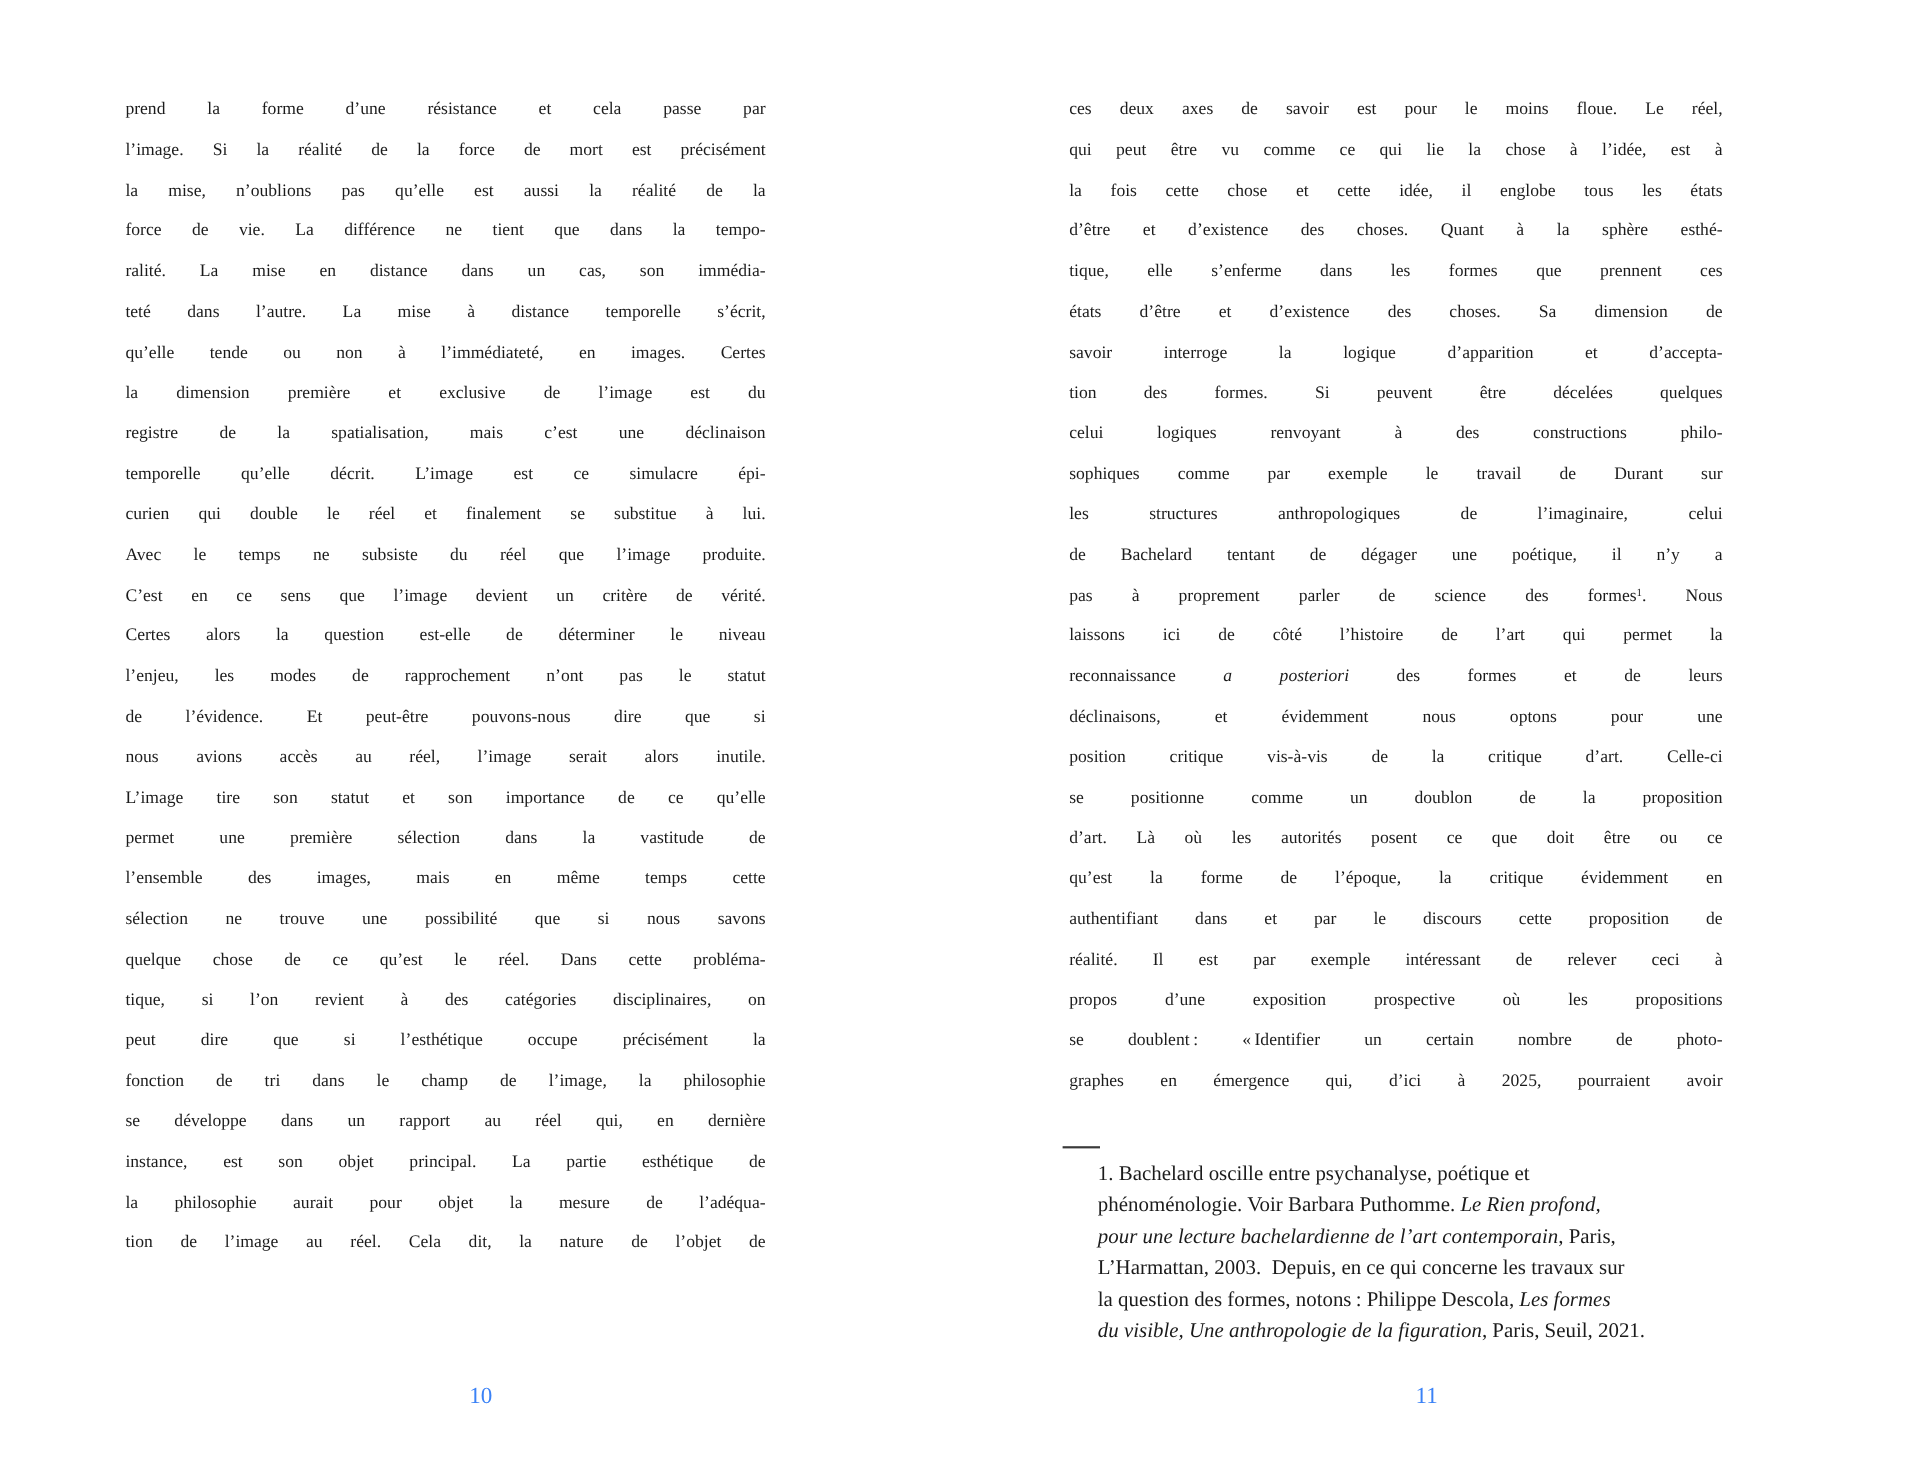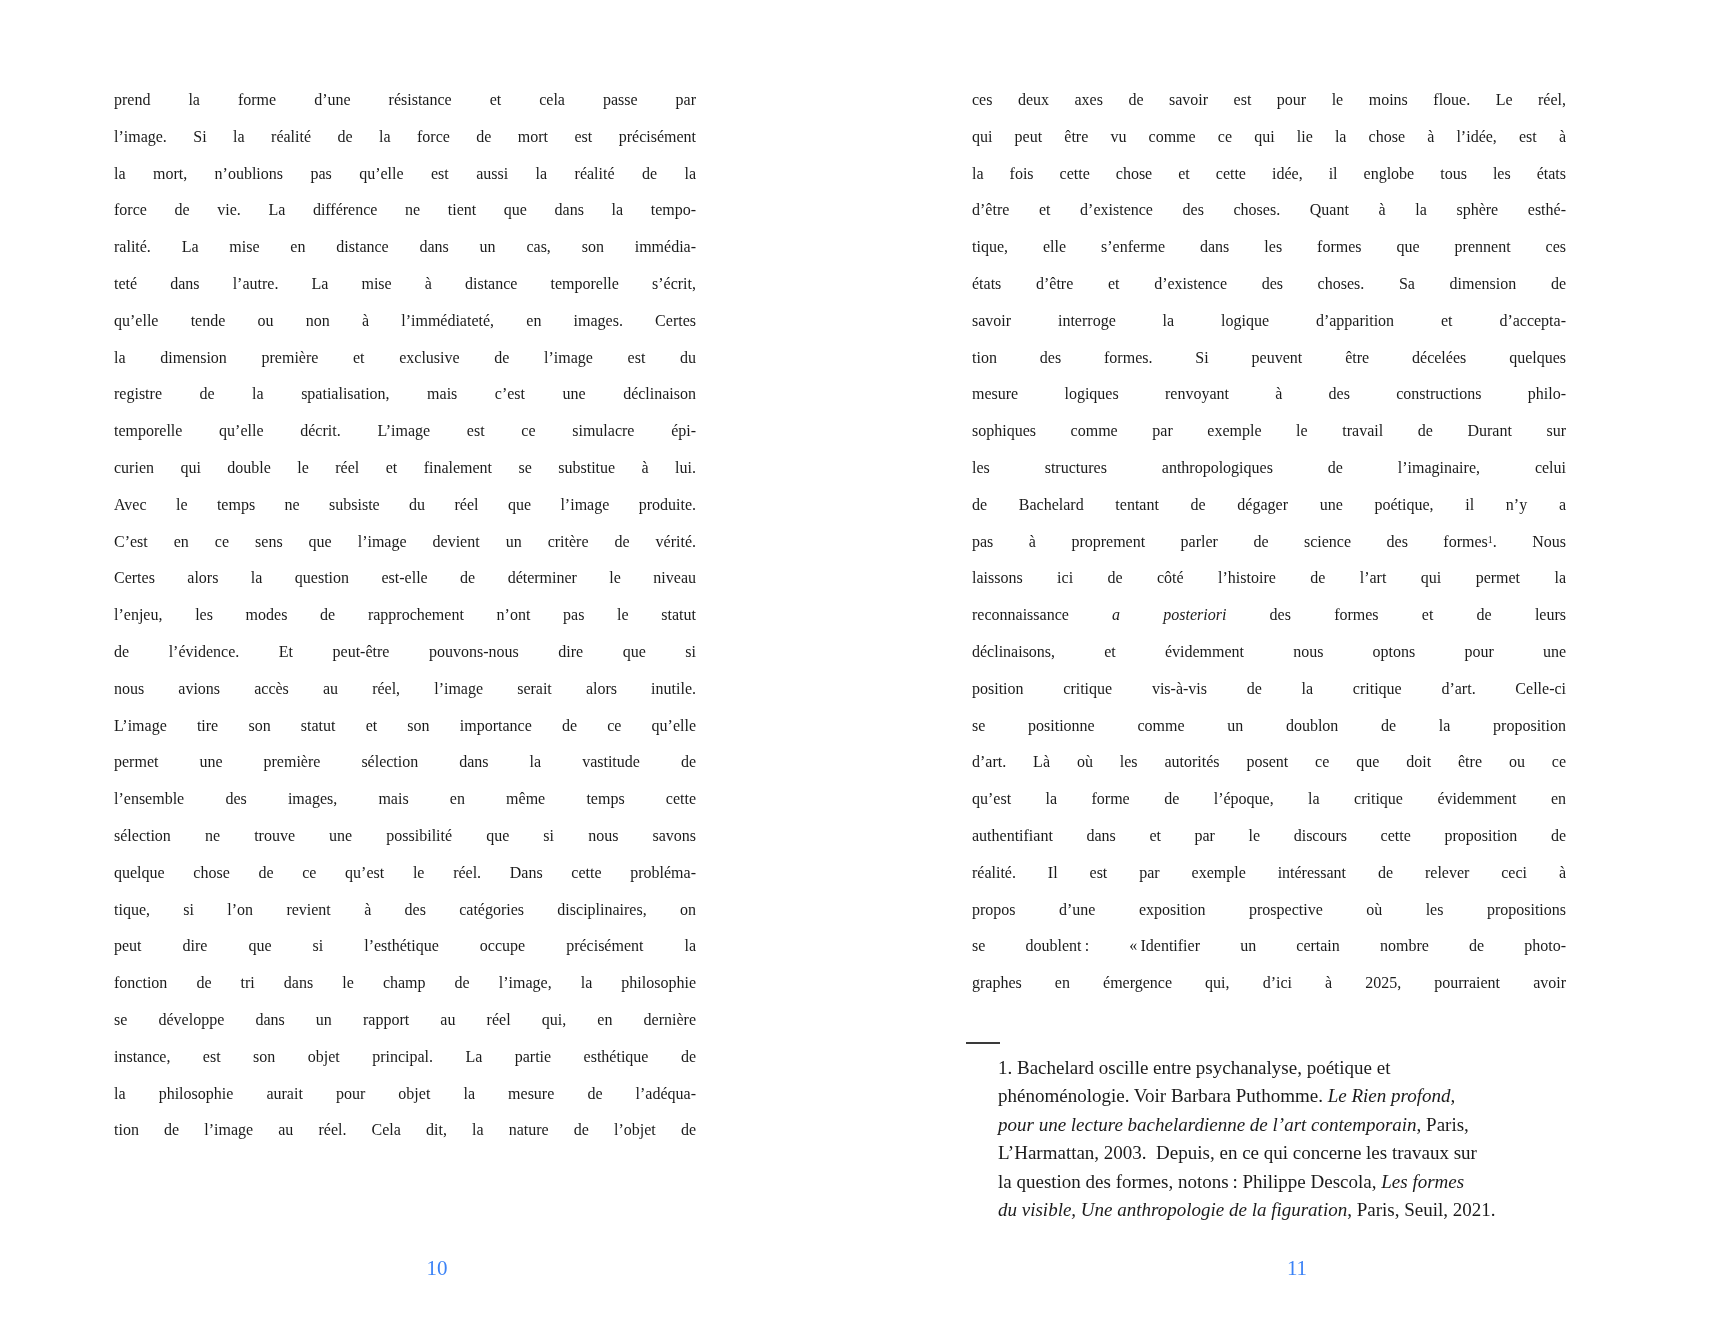--- a/index.html
+++ b/index.html
@@ -57,21 +57,21 @@
   #page-number-left { left: 402px; }
   #page-number-right { left: 1262px; }
 </style>
 </head>
 <body>
 
 <div id="left-column" class="page-column">
   <div id="left-main" class="main-text">
       <div class="line">prend la forme d’une résistance et cela passe par</div>
       <div class="line">l’image. Si la réalité de la force de mort est précisément</div>
-      <div class="line">la mort, n’oublions pas qu’elle est aussi la réalité de la</div>
+      <div class="line">la mise, n’oublions pas qu’elle est aussi la réalité de la</div>
       <div class="line">force de vie. La différence ne tient que dans la tempo-</div>
       <div class="line">ralité. La mise en distance dans un cas, son immédia-</div>
       <div class="line">teté dans l’autre. La mise à distance temporelle s’écrit,</div>
       <div class="line">qu’elle tende ou non à l’immédiateté, en images. Certes</div>
       <div class="line">la dimension première et exclusive de l’image est du</div>
       <div class="line">registre de la spatialisation, mais c’est une déclinaison</div>
       <div class="line">temporelle qu’elle décrit. L’image est ce simulacre épi-</div>
       <div class="line">curien qui double le réel et finalement se substitue à lui.</div>
       <div class="line">Avec le temps ne subsiste du réel que l’image produite.</div>
       <div class="line">C’est en ce sens que l’image devient un critère de vérité.</div>
@@ -97,21 +97,21 @@
 <div id="right-column" class="page-column">
   <div id="right-main" class="main-text">
       <div class="line">ces deux axes de savoir est pour le moins floue. Le réel,</div>
       <div class="line">qui peut être vu comme ce qui lie la chose à l’idée, est à</div>
       <div class="line">la fois cette chose et cette idée, il englobe tous les états</div>
       <div class="line">d’être et d’existence des choses. Quant à la sphère esthé-</div>
       <div class="line">tique, elle s’enferme dans les formes que prennent ces</div>
       <div class="line">états d’être et d’existence des choses. Sa dimension de</div>
       <div class="line">savoir interroge la logique d’apparition et d’accepta-</div>
       <div class="line">tion des formes. Si peuvent être décelées quelques</div>
-      <div class="line">mesure logiques renvoyant à des constructions philo-</div>
+      <div class="line">celui logiques renvoyant à des constructions philo-</div>
       <div class="line">sophiques comme par exemple le travail de Durant sur</div>
       <div class="line">les structures anthropologiques de l’imaginaire, celui</div>
       <div class="line">de Bachelard tentant de dégager une poétique, il n’y a</div>
       <div class="line">pas à proprement parler de science des formes<sup>1</sup>. Nous</div>
       <div class="line">laissons ici de côté l’histoire de l’art qui permet la</div>
       <div class="line">reconnaissance <i>a posteriori</i> des formes et de leurs</div>
       <div class="line">déclinaisons, et évidemment nous optons pour une</div>
       <div class="line">position critique vis-à-vis de la critique d’art. Celle-ci</div>
       <div class="line">se positionne comme un doublon de la proposition</div>
       <div class="line">d’art. Là où les autorités posent ce que doit être ou ce</div>

